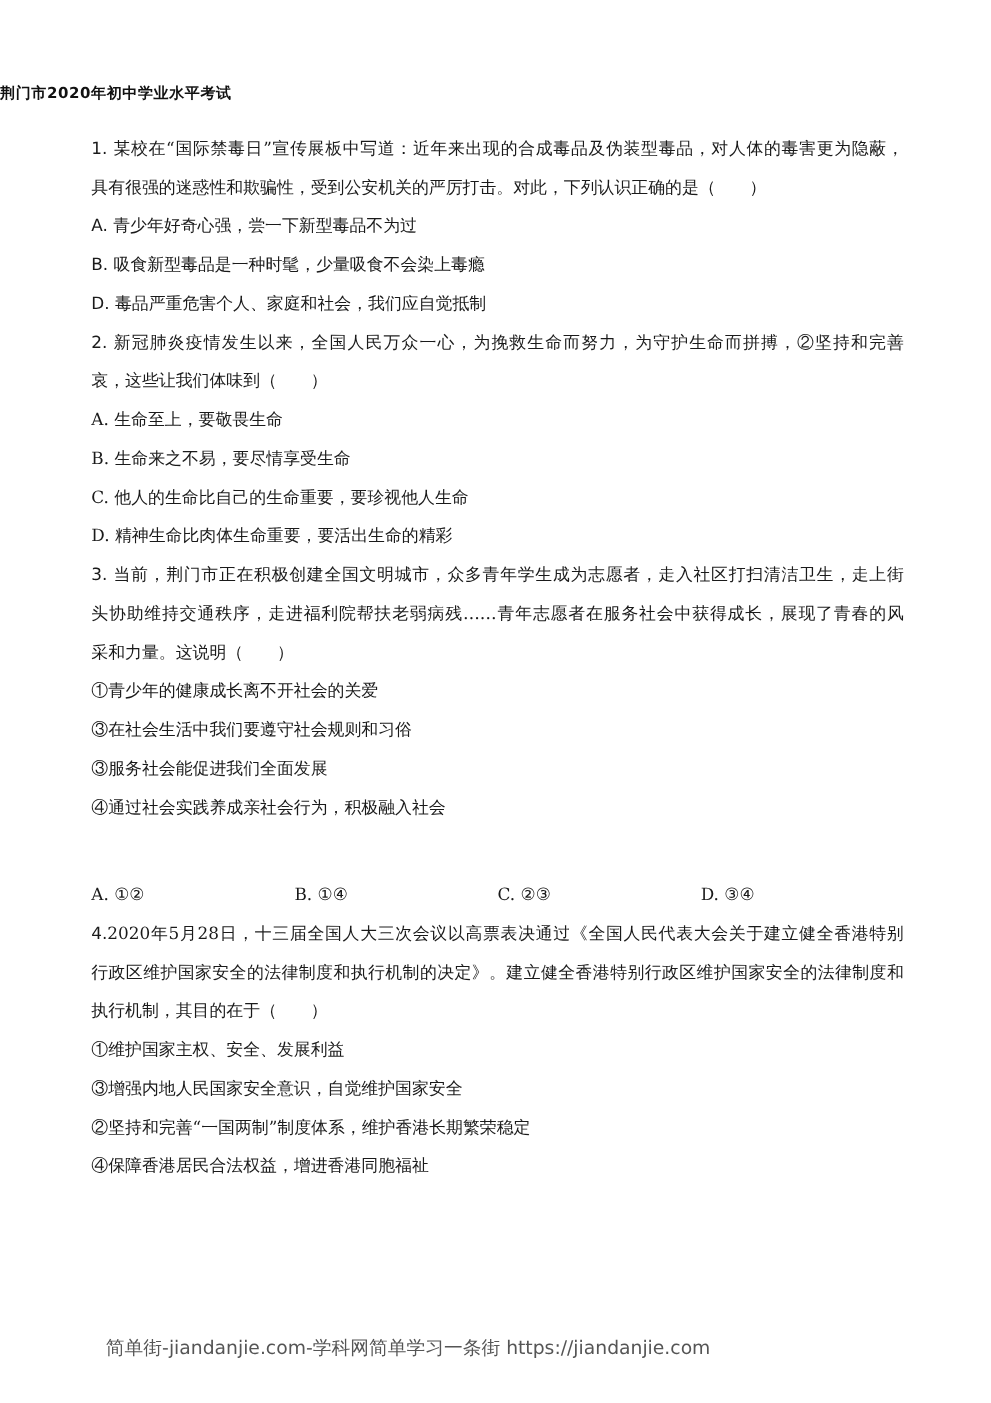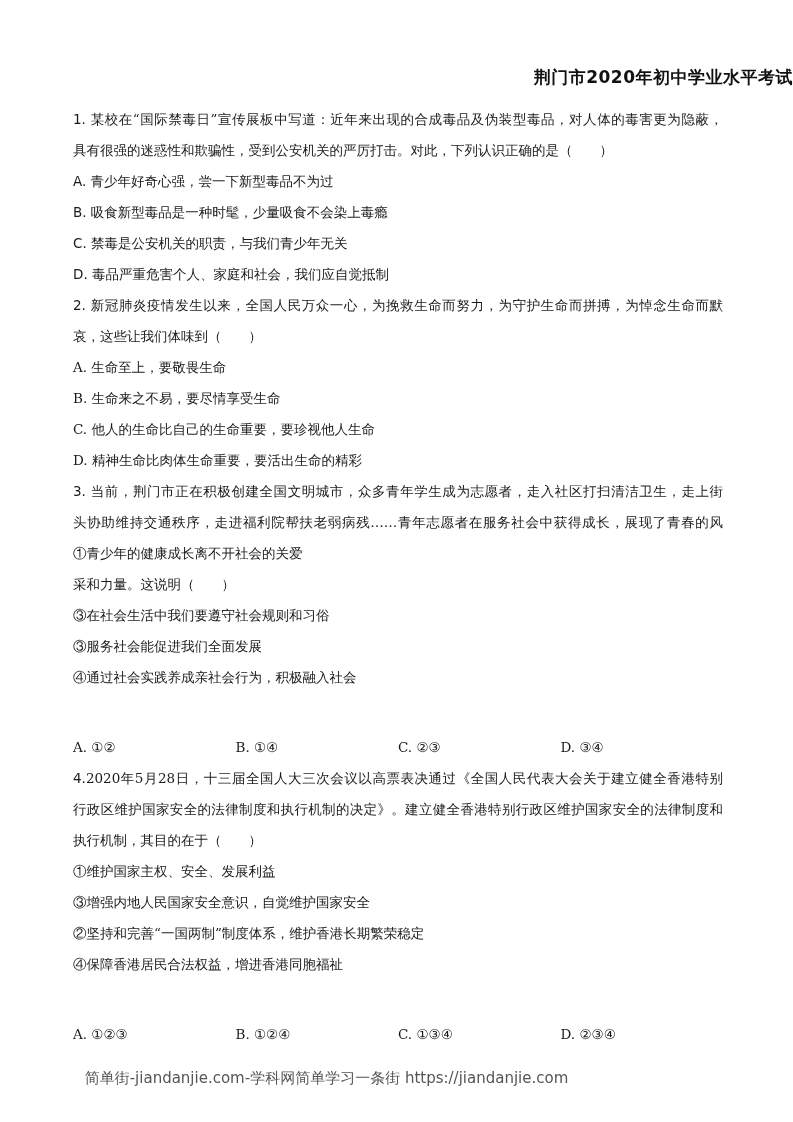--- a/index.html
+++ b/index.html
@@ -13,24 +13,24 @@
       position: relative;
       overflow: hidden;
       font-family: "DejaVu Serif", "Liberation Serif", serif;
       color: #1a1a1a;
     }
     .page-title {
       position: absolute;
       top: 66px;
       left: 0;
       width: 793px;
-      text-align: right;
+      text-align: left;
       font-family: "DejaVu Sans", "Liberation Sans", sans-serif;
       font-weight: bold;
-      font-size: 17px;
+      font-size: 12px;
       letter-spacing: 0.5px;
       color: #111;
     }
     .content {
       position: absolute;
       top: 104px;
       left: 73px;
       width: 650px;
     }
     .line {
@@ -74,61 +74,54 @@
 
 <div class="page-title">荆门市2020年初中学业水平考试</div>
 
 <div class="content">
 
   <div>
     <div class="line stem-first"><span class="qnum">1.</span> <span>某校在“国际禁毒日”宣传展板中写道：近年来出现的合成毒品及伪装型毒品，对人体的毒害更为隐蔽，</span></div>
     <div class="line">具有很强的迷惑性和欺骗性，受到公安机关的严厉打击。对此，下列认识正确的是（　　）</div>
     <div class="line"><span class="optlabel-sans">A.</span> <span>青少年好奇心强，尝一下新型毒品不为过</span></div>
     <div class="line"><span class="optlabel-sans">B.</span> <span>吸食新型毒品是一种时髦，少量吸食不会染上毒瘾</span></div>
-    <div class="line"><span class="optlabel-sans">C.</span> <span>禁毒是公安机关的职责，与我们青少年无关</span></div>
     <div class="line"><span class="optlabel-sans">D.</span> <span>毒品严重危害个人、家庭和社会，我们应自觉抵制</span></div>
   </div>
 
   <div>
-    <div class="line stem-first"><span class="qnum">2.</span> <span>新冠肺炎疫情发生以来，全国人民万众一心，为挽救生命而努力，为守护生命而拼搏，为悼念生命而默</span></div>
+    <div class="line stem-first"><span class="qnum">2.</span> <span>新冠肺炎疫情发生以来，全国人民万众一心，为挽救生命而努力，为守护生命而拼搏，②坚持和完善</span></div>
     <div class="line">哀，这些让我们体味到（　　）</div>
     <div class="line"><span>A.</span> <span>生命至上，要敬畏生命</span></div>
     <div class="line"><span>B.</span> <span>生命来之不易，要尽情享受生命</span></div>
     <div class="line"><span>C.</span> <span>他人的生命比自己的生命重要，要珍视他人生命</span></div>
     <div class="line"><span>D.</span> <span>精神生命比肉体生命重要，要活出生命的精彩</span></div>
   </div>
 
   <div>
     <div class="line stem-first"><span class="qnum">3.</span> <span>当前，荆门市正在积极创建全国文明城市，众多青年学生成为志愿者，走入社区打扫清洁卫生，走上街</span></div>
     <div class="line stem-first">头协助维持交通秩序，走进福利院帮扶老弱病残……青年志愿者在服务社会中获得成长，展现了青春的风</div>
+    <div class="line">采和力量。这说明（　　）</div>
     <div class="line">①青少年的健康成长离不开社会的关爱</div>
-    <div class="line">采和力量。这说明（　　）</div>
     <div class="line">③在社会生活中我们要遵守社会规则和习俗</div>
     <div class="line">③服务社会能促进我们全面发展</div>
     <div class="line">④通过社会实践养成亲社会行为，积极融入社会</div>
     <div class="opt-row">
       <div class="opt"><span>A.</span> <span>①②</span></div>
       <div class="opt"><span>B.</span> <span>①④</span></div>
       <div class="opt"><span>C.</span> <span>②③</span></div>
       <div class="opt"><span>D.</span> <span>③④</span></div>
     </div>
   </div>
 
   <div>
     <div class="line stem-first"><span class="qnum">4.</span><span>2020年5月28日，十三届全国人大三次会议以高票表决通过《全国人民代表大会关于建立健全香港特别</span></div>
     <div class="line stem-first">行政区维护国家安全的法律制度和执行机制的决定》。建立健全香港特别行政区维护国家安全的法律制度和</div>
     <div class="line">执行机制，其目的在于（　　）</div>
     <div class="line">①维护国家主权、安全、发展利益</div>
     <div class="line">③增强内地人民国家安全意识，自觉维护国家安全</div>
     <div class="line">②坚持和完善“一国两制”制度体系，维护香港长期繁荣稳定</div>
     <div class="line">④保障香港居民合法权益，增进香港同胞福祉</div>
-    <div class="opt-row">
-      <div class="opt"><span>A.</span> <span>①②③</span></div>
-      <div class="opt"><span>B.</span> <span>①②④</span></div>
-      <div class="opt"><span>C.</span> <span>①③④</span></div>
-      <div class="opt"><span>D.</span> <span>②③④</span></div>
-    </div>
   </div>
 
 
 </div>
 
 <div class="footer">简单街-jiandanjie.com-学科网简单学习一条街 https://jiandanjie.com</div>
 
 </body></html>

